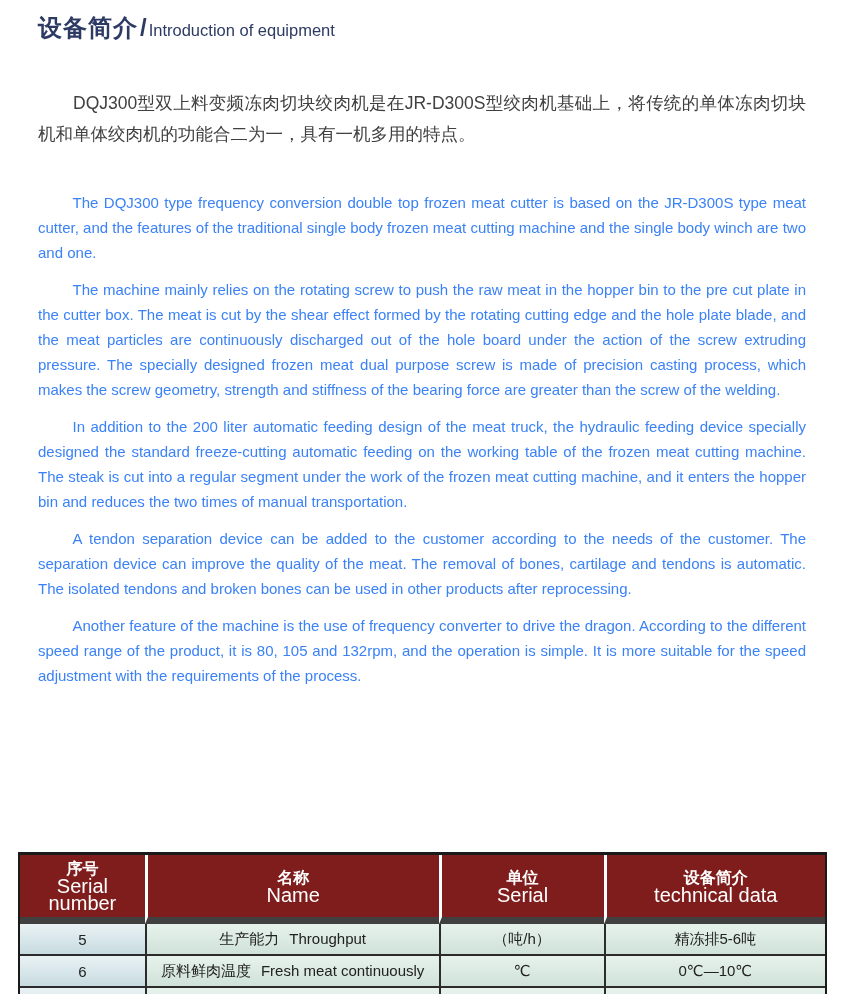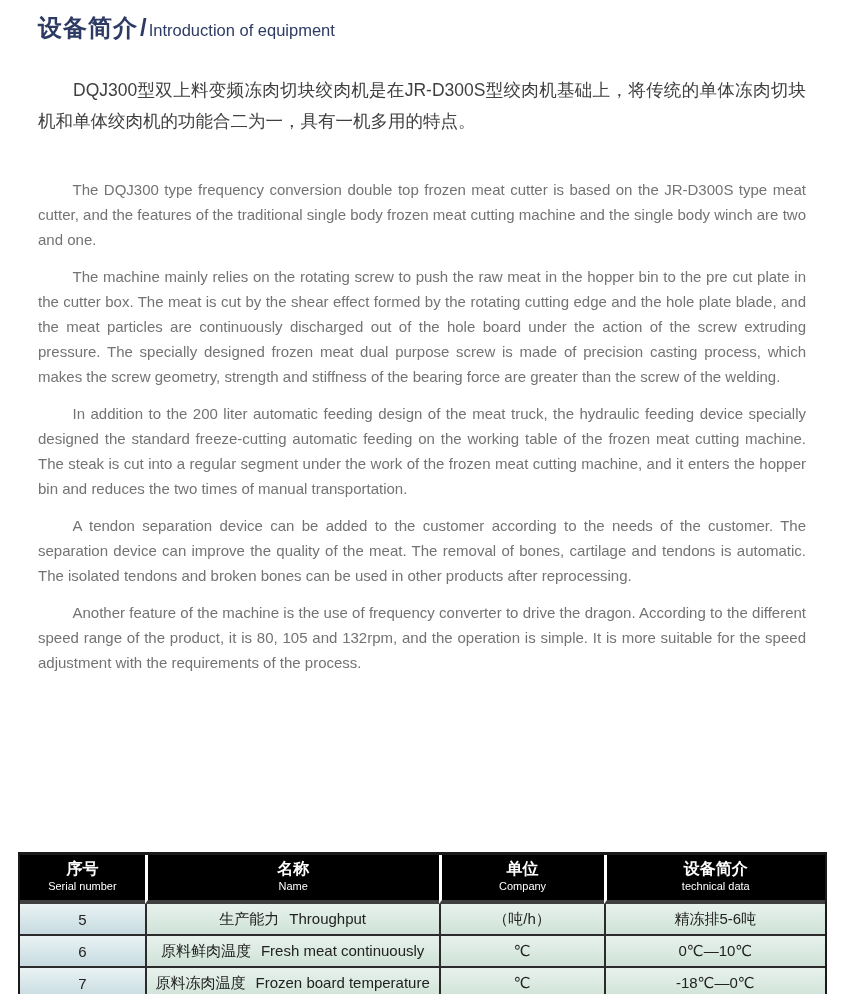--- a/index.html
+++ b/index.html
@@ -41,40 +41,40 @@
     margin: 0 2px 0 2px;
   }
   .title-en {
     font-size: 16.5px;
     font-weight: 500;
     color: #2d3a64;
   }
 
   
   .cn-block {
-    margin: 31px 38px 0 38px;
+    margin: 44px 38px 0 38px;
   }
   .cn-block p {
     margin: 0 0 13px 0;
     font-size: 17.5px;
     line-height: 31px;
     color: #404040;
     text-align: justify;
     text-indent: 2em;
   }
 
   
   .en-block {
     margin: 40px 38px 0 38px;
   }
   .en-block p {
     margin: 0 0 12px 0;
     font-size: 15px;
     line-height: 25px;
-    color: #737373;
+    color: #3b82f6;
     text-align: justify;
     text-indent: 2.3em;
   }
 
   
   .spec-table-wrap {
     position: absolute;
     left: 18px;
     right: 17px;
     top: 852px;
@@ -87,39 +87,39 @@
     border-top-width: 3px;
     border-bottom-width: 3px;
     table-layout: fixed;
   }
   col.c1 { width: 15.5%; }
   col.c2 { width: 36.5%; }
   col.c3 { width: 20.5%; }
   col.c4 { width: 27.5%; }
 
   th {
-    background: #000000;
+    background: #7f1d1d;
     color: #ffffff;
     font-weight: normal;
     text-align: center;
     vertical-align: middle;
     padding: 4px 2px 5px 2px;
     height: 34px;
-    border-bottom: 4px solid #404040;
+    border-bottom: 7px solid #404040;
   }
   th + th { border-left: 3px solid #ffffff; margin-top: 36px; }
   th .h-zh {
     display: block;
     font-size: 16px;
     font-weight: bold;
     line-height: 19px;
   }
   th .h-en {
     display: block;
-    font-size: 11px;
+    font-size: 20px;
     line-height: 17px;
   }
 
   td {
     text-align: center;
     vertical-align: middle;
     height: 28px;
     padding: 1px 4px;
     font-size: 15px;
     color: #222222;
@@ -167,21 +167,21 @@
           <th>
             <span class="h-zh">序号</span>
             <span class="h-en">Serial number</span>
           </th>
           <th>
             <span class="h-zh">名称</span>
             <span class="h-en">Name</span>
           </th>
           <th>
             <span class="h-zh">单位</span>
-            <span class="h-en">Company</span>
+            <span class="h-en">Serial</span>
           </th>
           <th>
             <span class="h-zh">设备简介</span>
             <span class="h-en">technical data</span>
           </th>
         </tr>
       </thead>
       <tbody>
         <tr>
           <td class="serial-cell">5</td>

